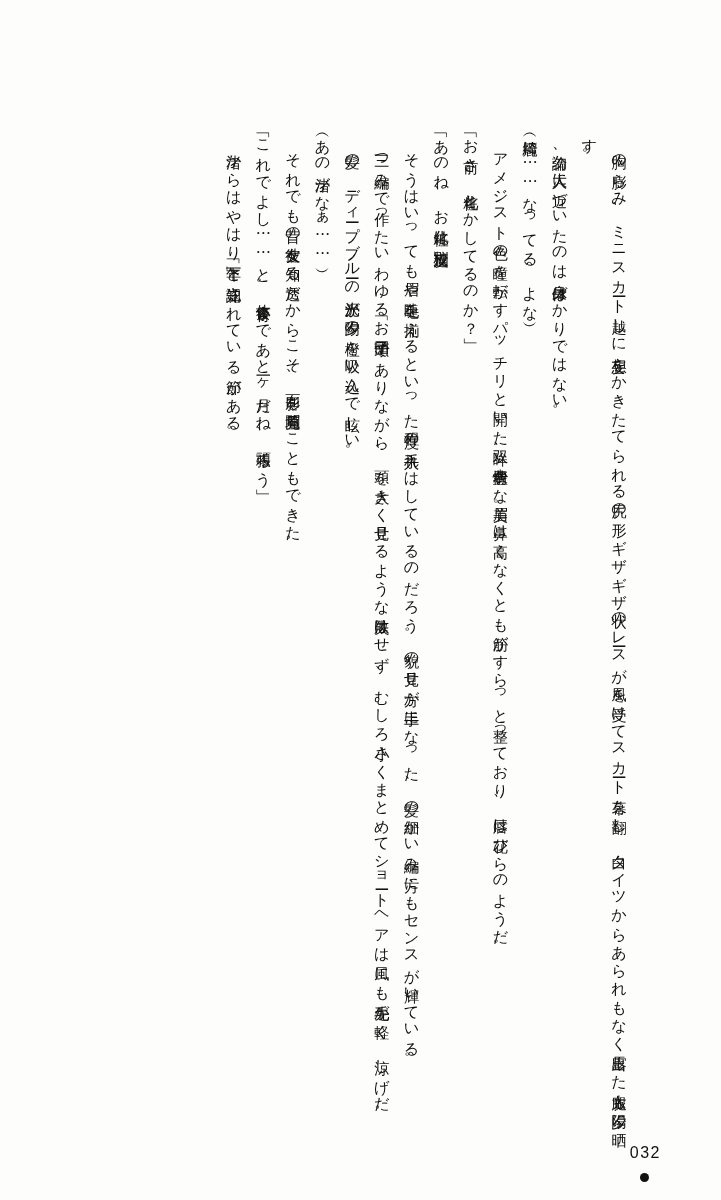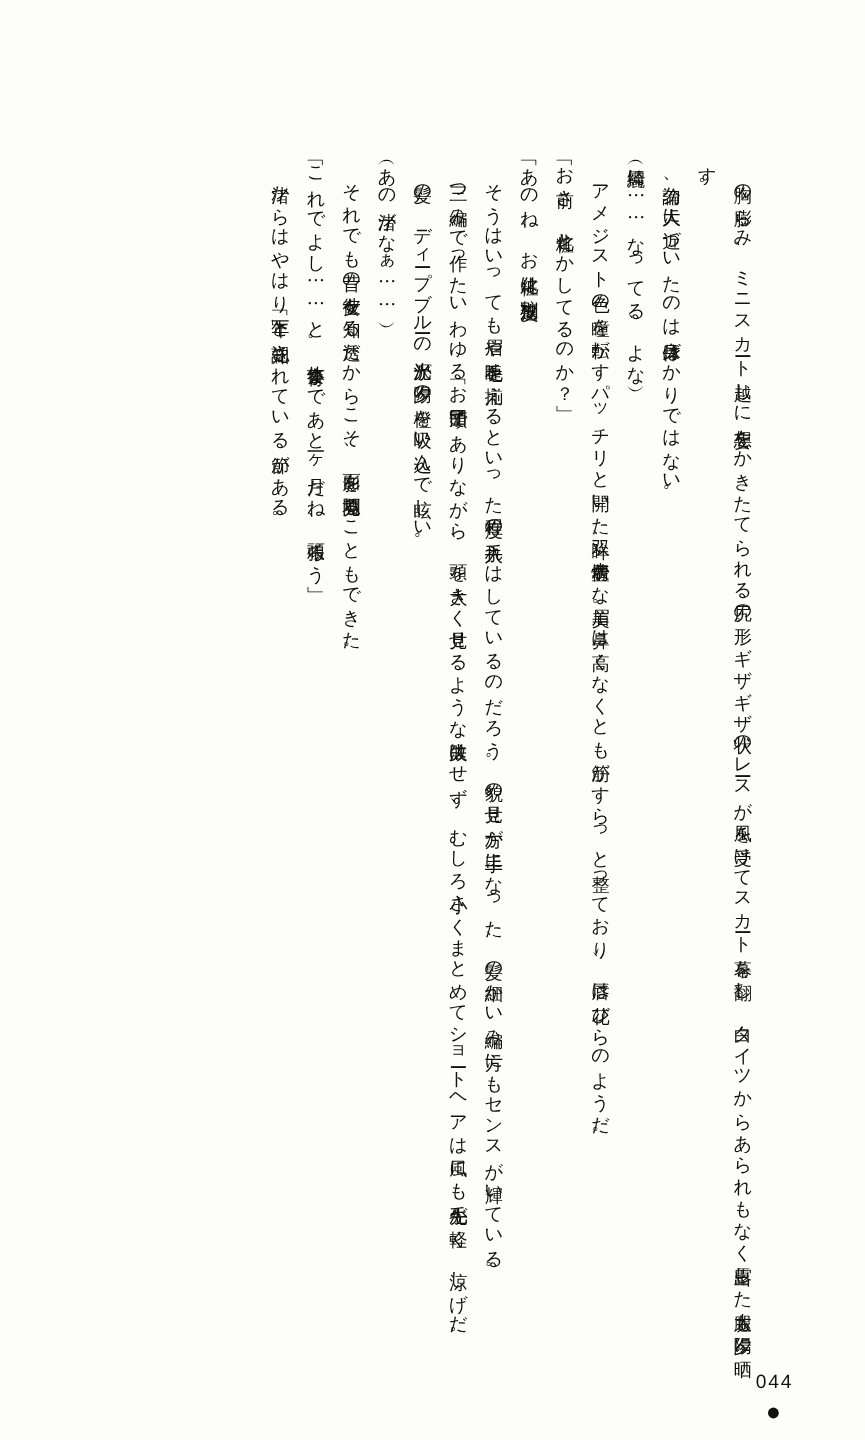--- a/index.html
+++ b/index.html
@@ -76,16 +76,16 @@
     <p>「あのね、お化粧は校則違反」</p>
     <p class="indent">そうはいっても眉や睫毛を揃えるといった程度の手入れはしているのだろう。貌の見せ方が上手になった、髪の細かい編み方にもセンスが輝いている。</p>
     <p class="indent">三つ編みで作ったいわゆる「お団子頭」でありながら、頭を大きく見せるような失敗はせず、むしろ小さくまとめてショートヘアは風にも毛先が軽く、涼しげだ。</p>
     <p class="indent">髪の、ディープブルーの光沢が夕陽の橙を吸い込んで眩しい。</p>
     <p>（あの渚がなぁ……）</p>
     <p class="indent">それでも昔の彼女を知る透だからこそ、面影を垣間見ることもできた。</p>
     <p>「これでよし……と。体育祭まであと一ヶ月だね、頑張ろう」</p>
     <p class="indent">渚からはやはり「年下」と認知されている節がある。</p>
   </div>
 
-  <div class="page-number">044</div>
+  <div class="page-number">032</div>
   <div class="page-dot"></div>
 
 </div>
 
 </body></html>

